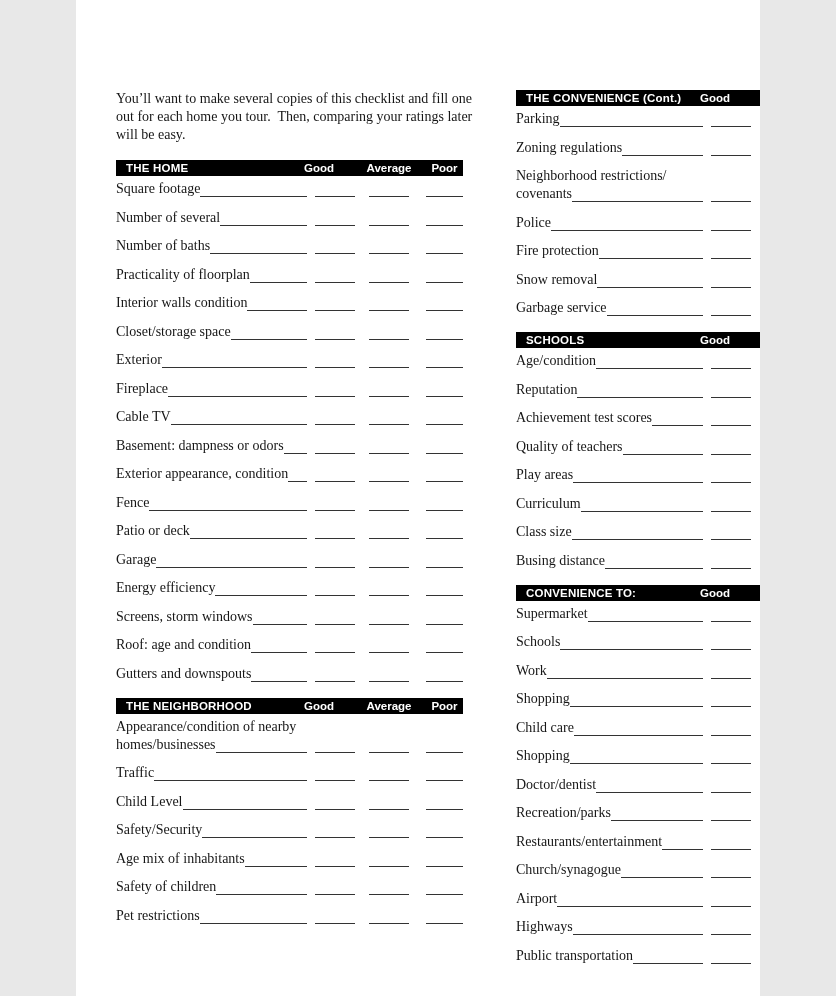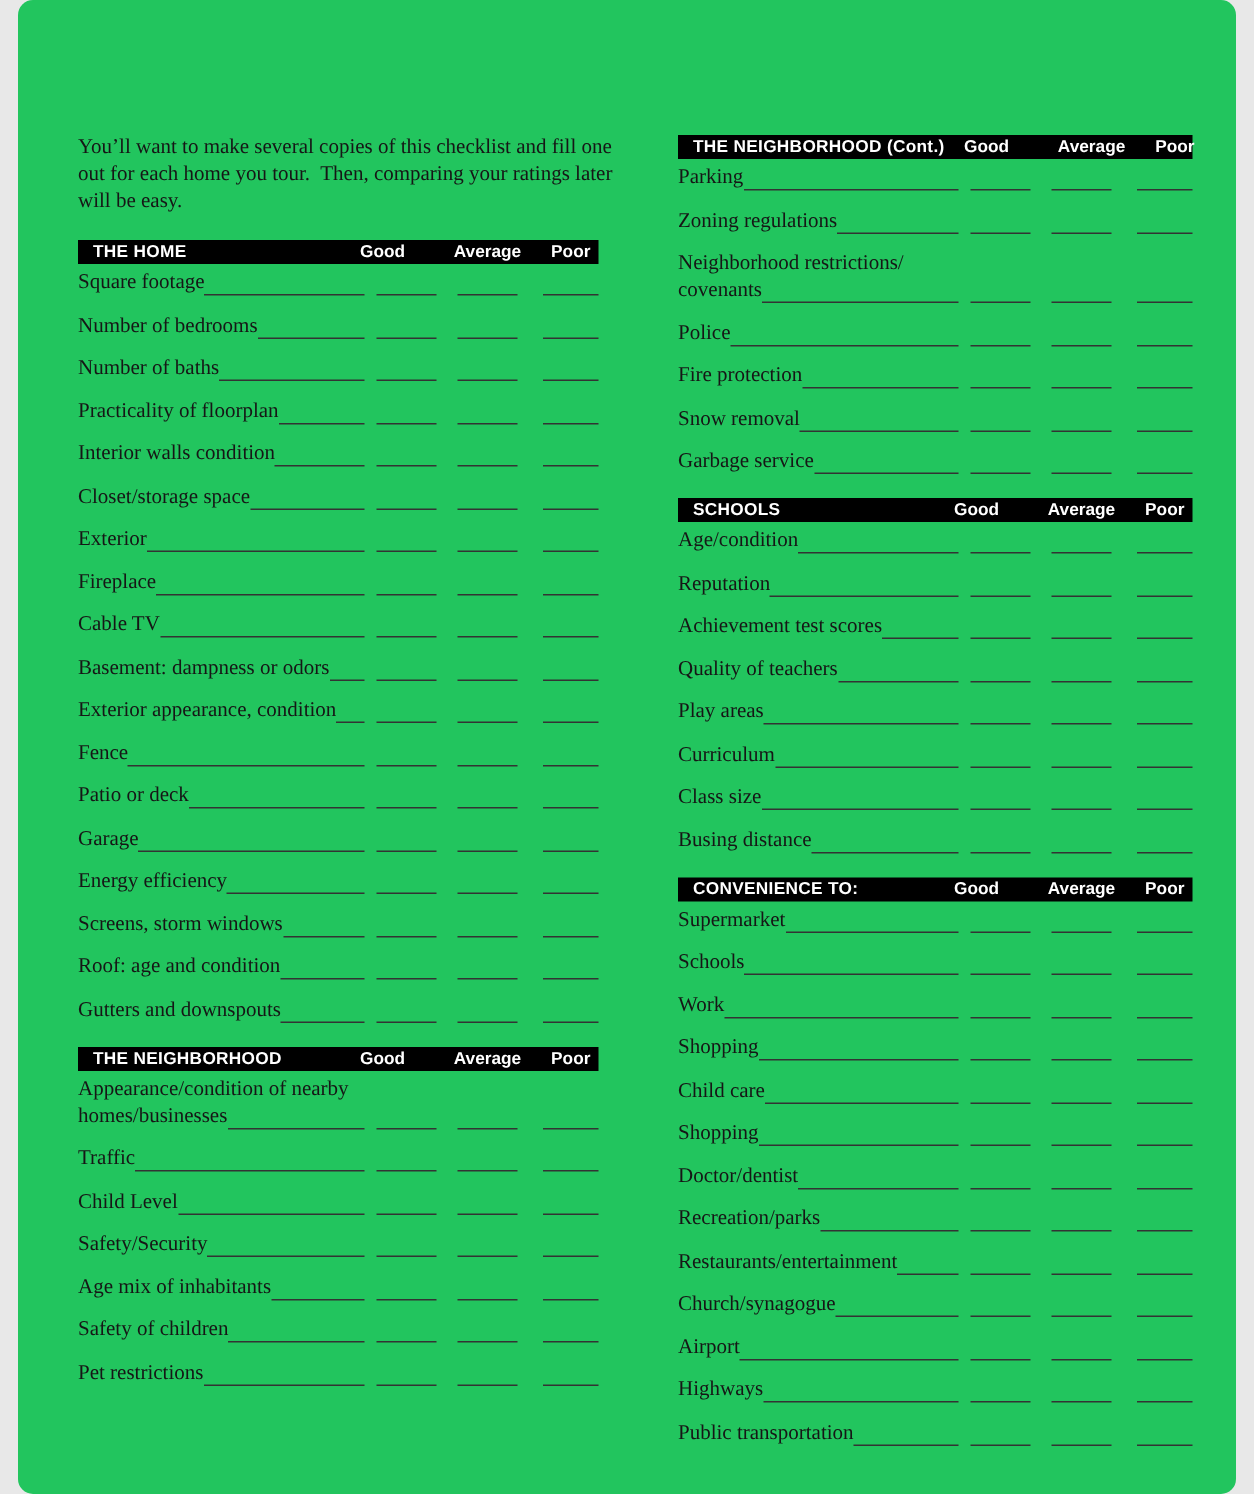--- a/index.html
+++ b/index.html
@@ -1,19 +1,19 @@
 <!DOCTYPE html>
 <html><head>
 <meta charset="utf-8">
 <style>
   html,body{margin:0;padding:0;background:#e8e8e8;}
   .page{
-    width:812px;height:996px;background:#22c55e;margin:0 auto;
+    width:684px;height:996px;background:#ffffff;margin:0 auto;
     font-family:"Liberation Serif",serif;color:#161616;
-    overflow:hidden;box-sizing:border-box;border-radius:10px;
+    overflow:hidden;box-sizing:border-box;
   }
   .content{
     display:flex;box-sizing:border-box;
     padding:90px 53px 0 40px;gap:53px;
   }
   .col{flex:0 0 auto;}
   .col-left{width:347px;}
   .col-right{width:343px;}
   .intro{font-size:14px;line-height:18px;}
   .intro-line{white-space:pre;}
@@ -59,21 +59,21 @@
               <span class="hcell hb3">Poor</span>
             </div>
             <div class="row first">
               <span class="lbl">Square footage</span>
               <span class="fill"></span>
               <span class="blank b1"></span>
               <span class="blank b2"></span>
               <span class="blank b3"></span>
             </div>
             <div class="row">
-              <span class="lbl">Number of bedrooms</span>
+              <span class="lbl">Number of several</span>
               <span class="fill"></span>
               <span class="blank b1"></span>
               <span class="blank b2"></span>
               <span class="blank b3"></span>
             </div>
             <div class="row">
               <span class="lbl">Number of baths</span>
               <span class="fill"></span>
               <span class="blank b1"></span>
               <span class="blank b2"></span>
@@ -244,21 +244,21 @@
               <span class="blank b2"></span>
               <span class="blank b3"></span>
             </div>
           </div>
         </div>
     </div>
 
     <div class="col col-right" id="col-right">
         <div class="section">
           <div class="section-bar">
-            <span class="bar-title">THE NEIGHBORHOOD (Cont.)</span>
+            <span class="bar-title">THE CONVENIENCE (Cont.)</span>
             <span class="hcell hb1">Good</span>
             <span class="hcell hb2">Average</span>
             <span class="hcell hb3">Poor</span>
           </div>
           <div class="row first">
             <span class="lbl">Parking</span>
             <span class="fill"></span>
             <span class="blank b1"></span>
             <span class="blank b2"></span>
             <span class="blank b3"></span>

